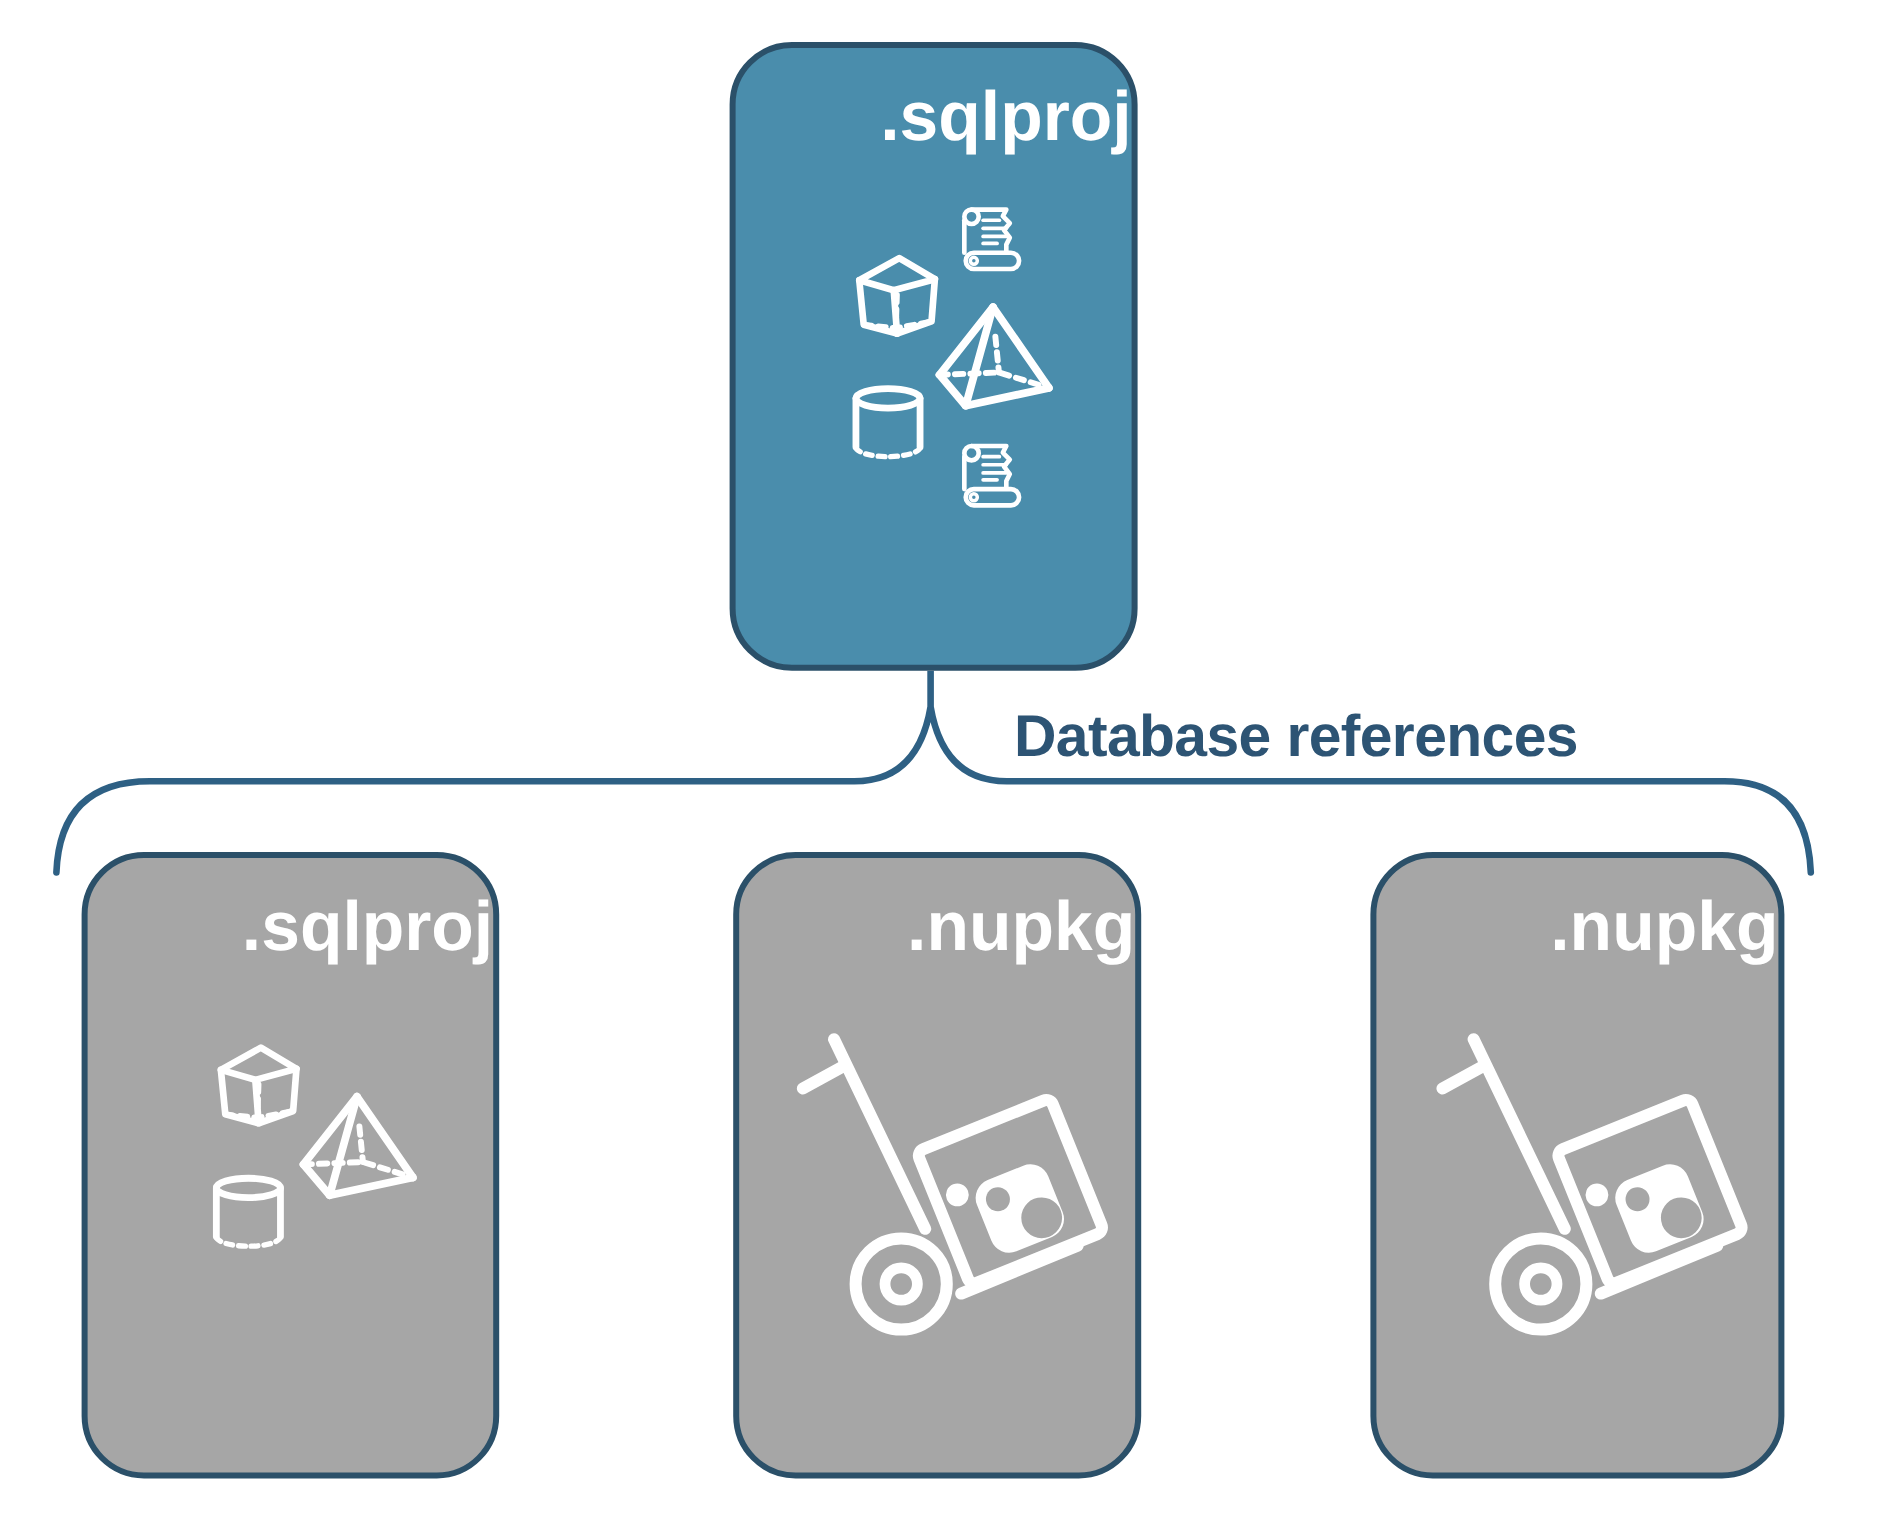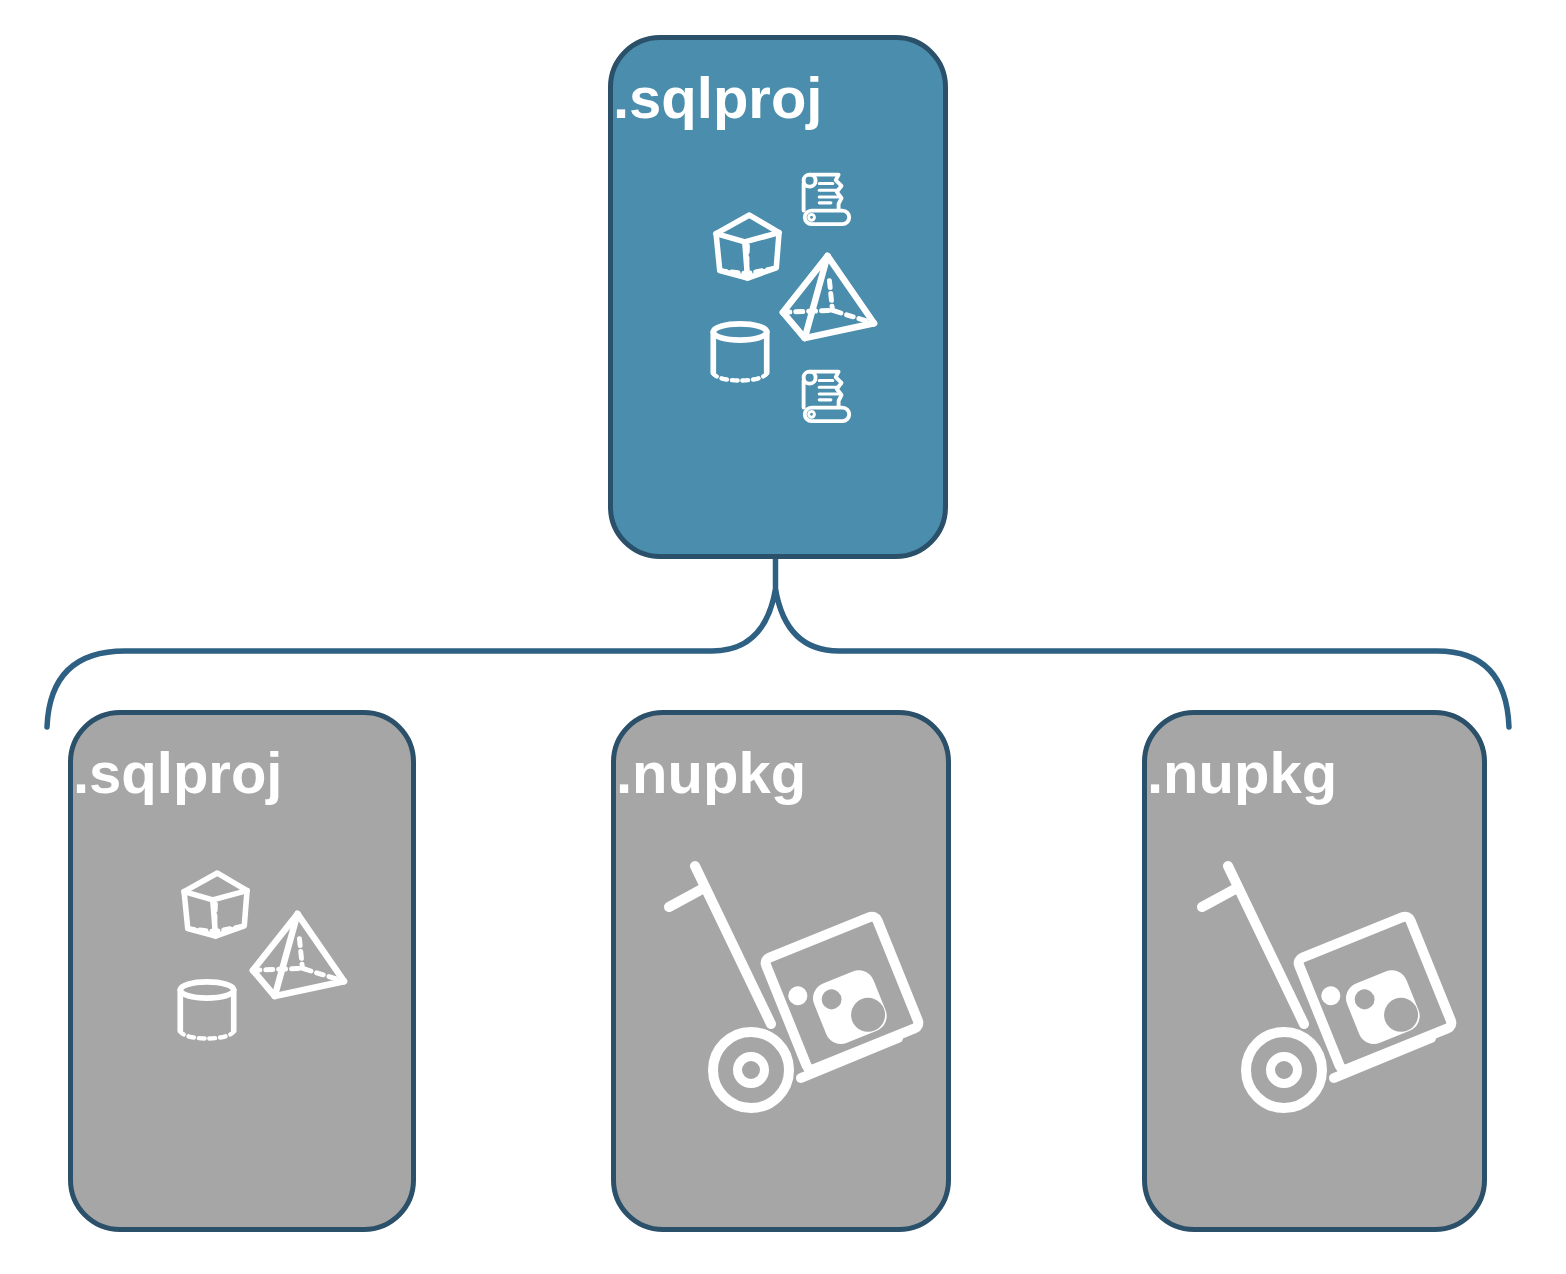--- a/index.html
+++ b/index.html
@@ -13,21 +13,21 @@
   .node{
     position:absolute;
     border:5px solid var(--border,#2b5069);
     border-radius:52px;
     box-sizing:border-box;
   }
   .node.root{ background:var(--root-fill,#4a8dac); }
   .node.child{ background:var(--child-fill,#a6a6a6); }
   .node-title{
     margin-top:28px;
-    text-align:left;
+    text-align:right;
     font-size:58px;
     font-weight:bold;
     color:#ffffff;
     letter-spacing:0px;
     line-height:1.05;
   }
   .ic{ position:absolute; }
   .brace-svg{
     position:absolute; left:0; top:0;
     width:1566px; height:1274px;
@@ -117,20 +117,21 @@
     </symbol>
   </defs>
 </svg>
 
 <div class="canvas">
 
   <svg class="brace-svg" viewBox="0 0 1566 1274">
     <path d="M47,727 Q50,651 125,651 L712,651 Q765,651 775.5,589 L775.5,559 L775.5,589 Q786,651 839,651 L1437,651 Q1506,651 1509,727" fill="none" stroke="var(--brace,#2e6084)" stroke-width="5.5" stroke-linecap="round"></path>
   </svg>
 
+  <div class="connector-label">Database references</div>
 
   <div class="node root" style="left:608px; top:35px; width:340px; height:524px;">
     <div class="node-title">.sqlproj</div>
     <svg class="ic" style="left:185px; top:128px; width:58px; height:62px;">
         <use href="#icon-scroll"></use>
       </svg>
     <svg class="ic" style="left:87px; top:163px; width:84px; height:88px;">
         <use href="#icon-cube"></use>
       </svg>
     <svg class="ic" style="left:162px; top:210px; width:104px; height:96px;">

